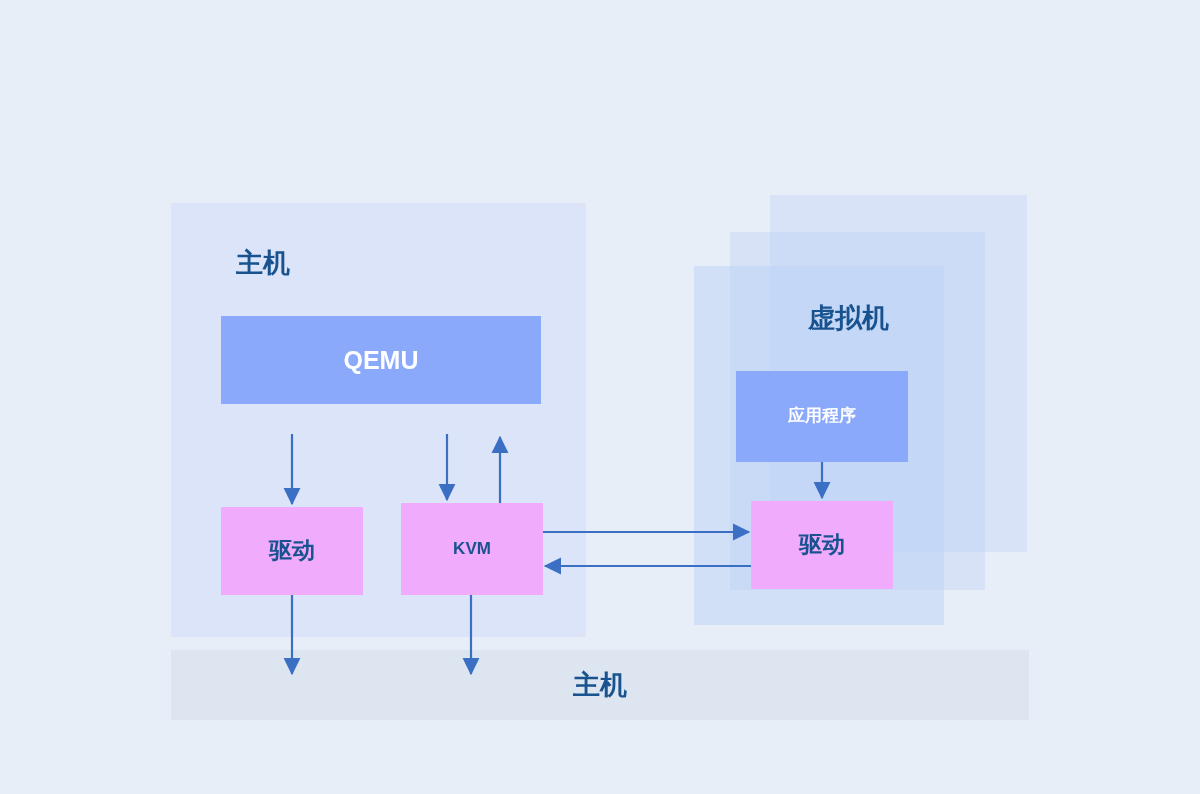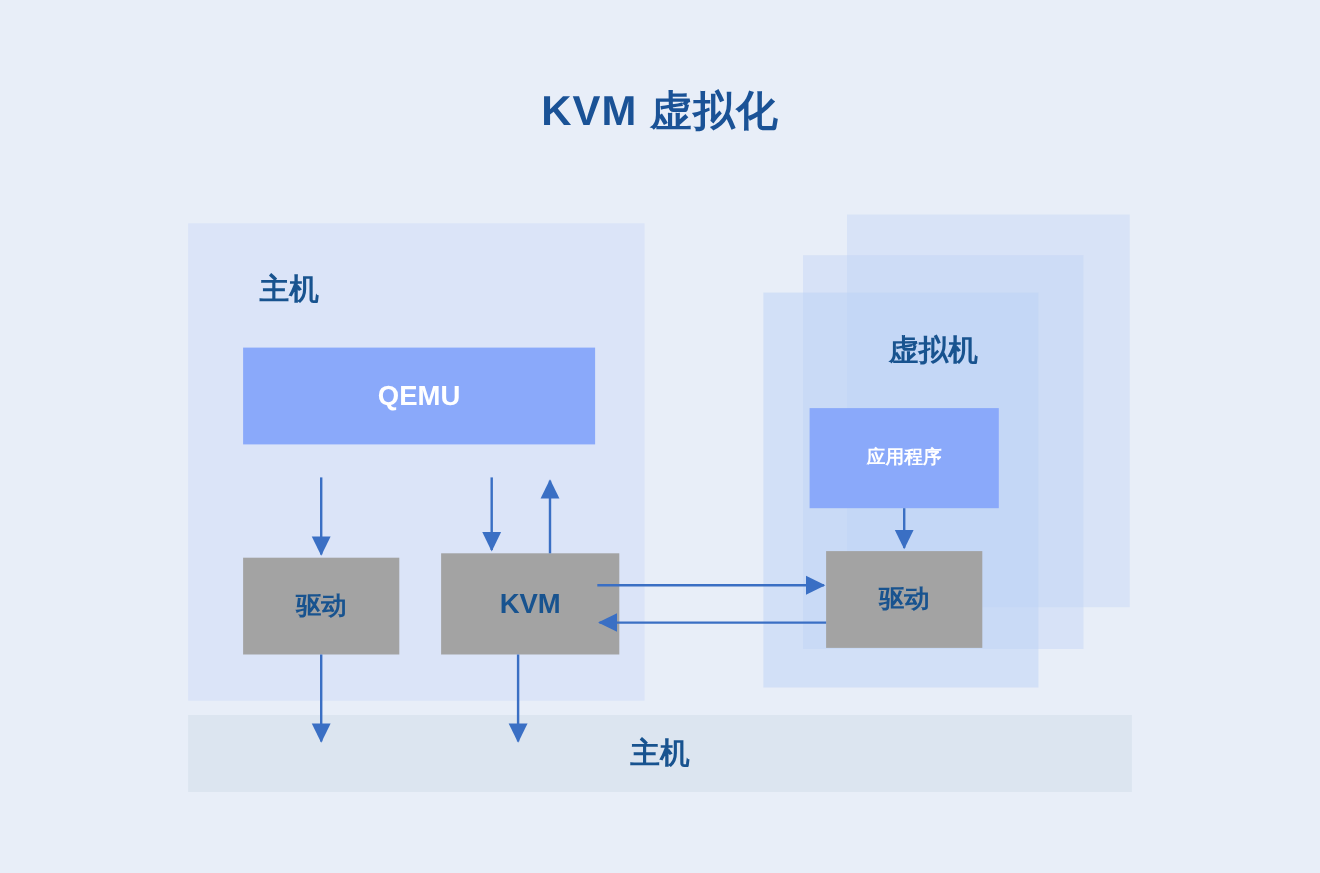--- a/index.html
+++ b/index.html
@@ -102,34 +102,34 @@
     justify-content: center;
     text-align: center;
     font-weight: bold;
     line-height: 1.30;
   }
   .box-strong {
     background: #8aa9fa;
     color: #ffffff;
   }
   .box-light {
-    background: #a3a3a3;
+    background: #f0abfc;
     color: #18538f;
   }
   #box-qemu {
     left: 221px; top: 316px; width: 320px; height: 88px;
     font-size: 25px;
   }
   #box-drv-host {
     left: 221px; top: 507px; width: 142px; height: 88px;
     font-size: 23px;
   }
   #box-kvm {
-    left: 401px; top: 503px; width: 162px; height: 92px;
-    font-size: 25px;
+    left: 401px; top: 503px; width: 142px; height: 92px;
+    font-size: 17px;
   }
   #box-app {
     left: 736px; top: 371px; width: 172px; height: 91px;
     font-size: 17px;
   }
   #box-drv-vm {
     left: 751px; top: 501px; width: 142px; height: 88px;
     font-size: 23px;
   }
 
@@ -139,21 +139,20 @@
     left: 0; top: 0;
     width: 1200px; height: 794px;
     pointer-events: none;
   }
 </style>
 </head>
 <body>
 
 <div id="canvas">
 
-  <div id="title">KVM 虚拟化</div>
 
   <div class="panel vm-panel-back"></div>
   <div class="panel vm-panel-mid"></div>
   <div class="panel vm-panel-front"></div>
 
   <div class="panel host-panel"></div>
 
   <div class="panel hw-bar"></div>
 
   <div class="panel-caption" id="host-caption">主机</div>

